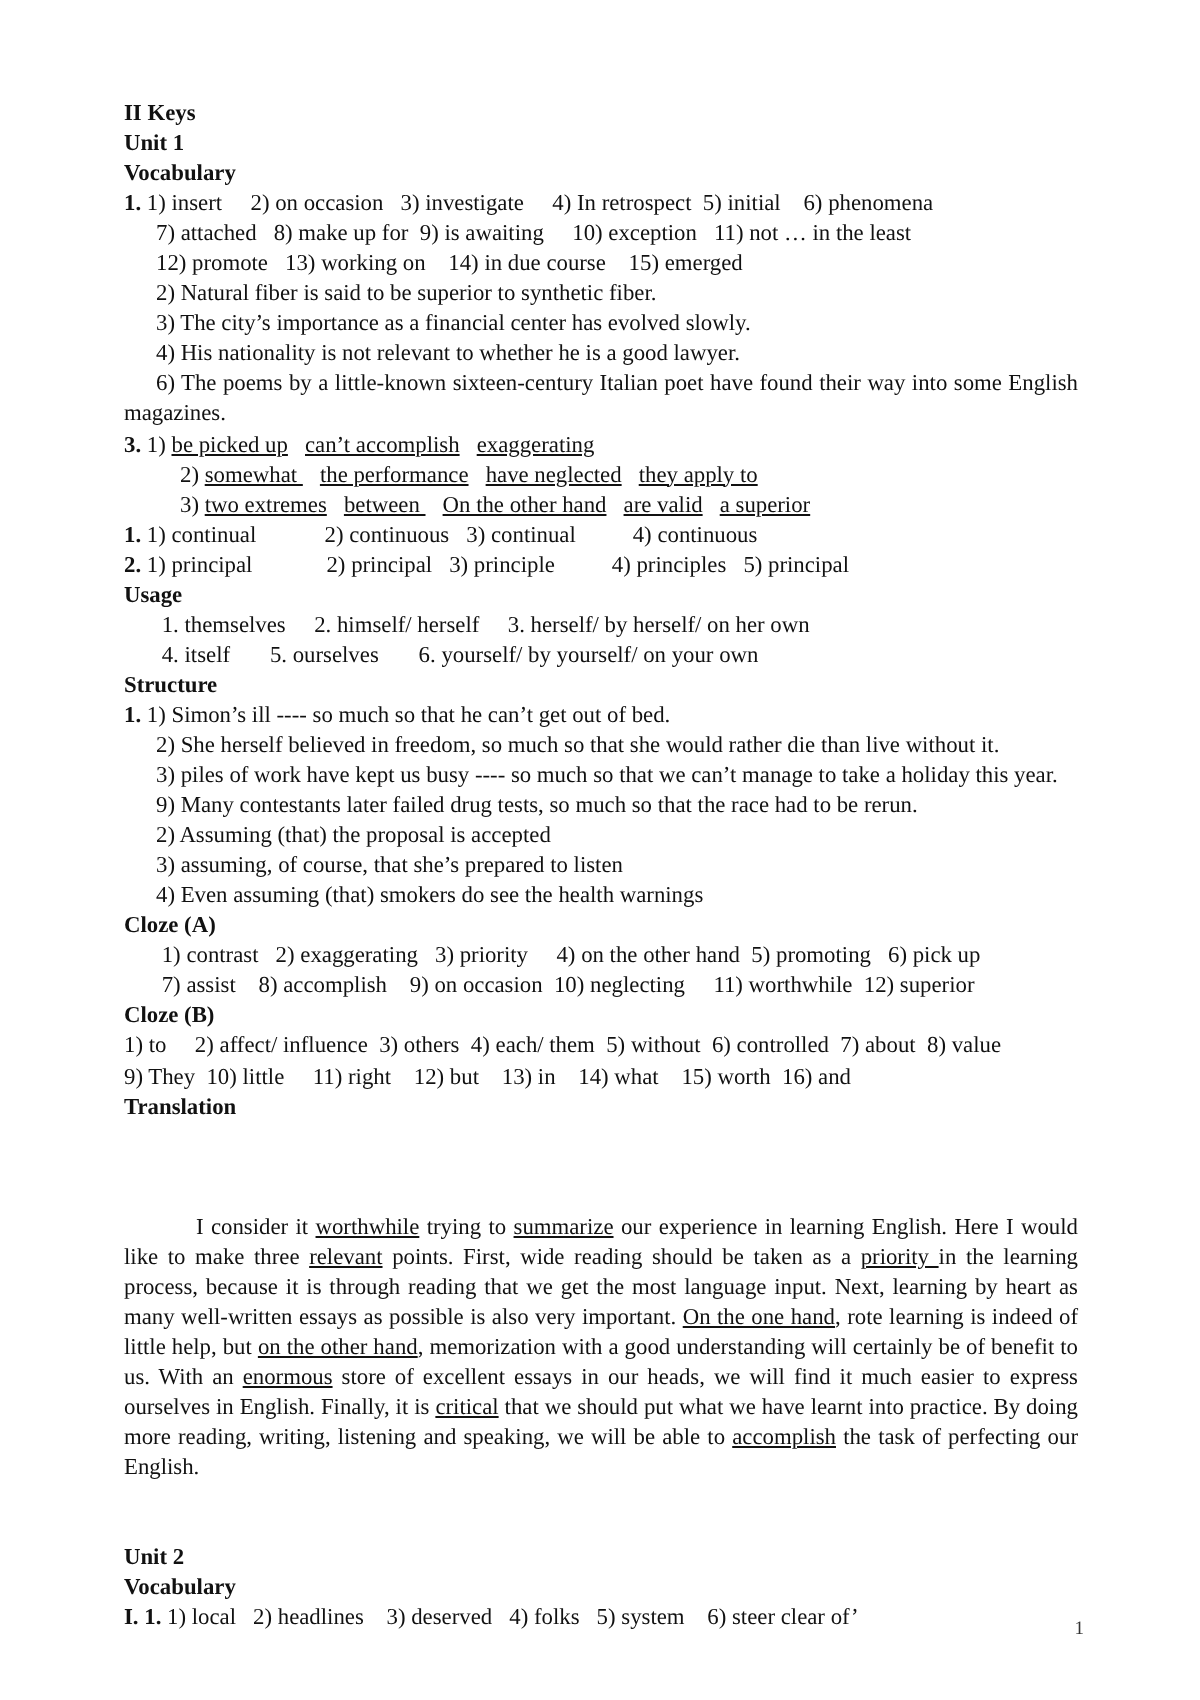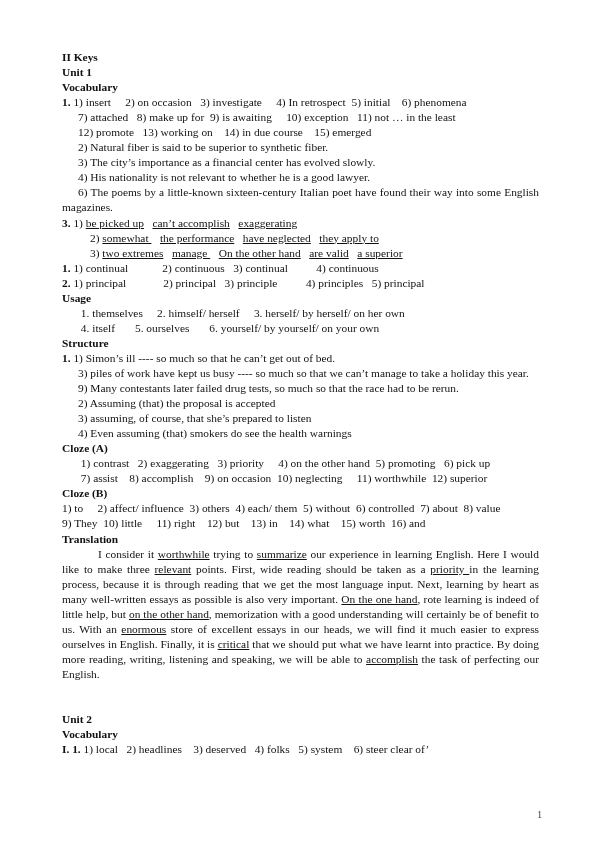--- a/index.html
+++ b/index.html
@@ -37,21 +37,21 @@
   .u { text-decoration: underline; }
   
   .para {
     font-size: 11.4px;
     line-height: 15.05px;
     color: #111111;
     text-align: justify;
     text-justify: inter-word;
   }
   .para.ind2 { text-indent: 16px; }
-  .para.transl { text-indent: 36px; }
+  .para.transl { text-indent: 36px; margin-top: 45px; }
   .gap-md { height: 30px; }
   .pageno {
     position: absolute;
     right: 58px;
     bottom: 30px;
     font-size: 9.5px;
     color: #333333;
     font-family: "Liberation Serif", "DejaVu Serif", serif;
   }
 </style>
@@ -70,31 +70,32 @@
     <div class="ln" style="padding-left:16px">7) attached&nbsp;&nbsp; 8) make up for&nbsp; 9) is awaiting&nbsp;&nbsp;&nbsp;&nbsp; 10) exception&nbsp;&nbsp; 11) not … in the least</div>
     <div class="ln" style="padding-left:16px">12) promote&nbsp;&nbsp; 13) working on&nbsp;&nbsp;&nbsp; 14) in due course&nbsp;&nbsp;&nbsp; 15) emerged</div>
 
     <div class="para ind2">2) Natural fiber is said to be superior to synthetic fiber.</div>
     <div class="para ind2">3) The city’s importance as a financial center has evolved slowly.</div>
     <div class="para ind2">4) His nationality is not relevant to whether he is a good lawyer.</div>
     <div class="para ind2">6) The poems by a little-known sixteen-century Italian poet have found their way into some English magazines.</div>
 
     <div class="ln"><span class="b">3.</span><span> 1)</span><span> <span class="u">be picked up</span>&nbsp;&nbsp; <span class="u">can’t accomplish</span>&nbsp;&nbsp; <span class="u">exaggerating</span></span></div>
     <div class="ln" style="padding-left:28px"><span>2)</span><span> <span class="u">somewhat </span>&nbsp;&nbsp; <span class="u">the performance</span>&nbsp;&nbsp; <span class="u">have neglected</span>&nbsp;&nbsp; <span class="u">they apply to</span></span></div>
-    <div class="ln" style="padding-left:28px"><span>3)</span><span> <span class="u">two extremes</span>&nbsp;&nbsp; <span class="u">manage </span>&nbsp;&nbsp; <span class="u">On the other hand</span>&nbsp;&nbsp; <span class="u">are valid</span>&nbsp;&nbsp; <span class="u">a superior</span></span></div>
+    <div class="ln" style="padding-left:28px"><span>3)</span><span> <span class="u">two extremes</span>&nbsp;&nbsp; <span class="u">between </span>&nbsp;&nbsp; <span class="u">On the other hand</span>&nbsp;&nbsp; <span class="u">are valid</span>&nbsp;&nbsp; <span class="u">a superior</span></span></div>
 
     <div class="ln"><span class="b">1.</span><span> 1) continual&nbsp;&nbsp;&nbsp;&nbsp;&nbsp;&nbsp;&nbsp;&nbsp;&nbsp;&nbsp;&nbsp; 2) continuous&nbsp;&nbsp; 3) continual&nbsp;&nbsp;&nbsp;&nbsp;&nbsp;&nbsp;&nbsp;&nbsp;&nbsp; 4) continuous</span></div>
     <div class="ln"><span class="b">2.</span><span> 1) principal&nbsp;&nbsp;&nbsp;&nbsp;&nbsp;&nbsp;&nbsp;&nbsp;&nbsp;&nbsp;&nbsp;&nbsp; 2) principal&nbsp;&nbsp; 3) principle&nbsp;&nbsp;&nbsp;&nbsp;&nbsp;&nbsp;&nbsp;&nbsp;&nbsp; 4) principles&nbsp;&nbsp; 5) principal</span></div>
 
     <div class="ln hd">Usage</div>
     <div class="ln" style="padding-left:16px"> 1. themselves&nbsp;&nbsp;&nbsp;&nbsp; 2. himself/ herself&nbsp;&nbsp;&nbsp;&nbsp; 3. herself/ by herself/ on her own</div>
     <div class="ln" style="padding-left:16px"> 4. itself&nbsp;&nbsp;&nbsp;&nbsp;&nbsp;&nbsp; 5. ourselves&nbsp;&nbsp;&nbsp;&nbsp;&nbsp;&nbsp; 6. yourself/ by yourself/ on your own</div>
 
     <div class="ln hd">Structure</div>
     <div class="para"><span class="b">1.</span><span> 1) Simon’s ill ---- so much so that he can’t get out of bed.</span></div>
+    <div class="para ind2">2) She herself believed in freedom, so much so that she would rather die than live without it.</div>
     <div class="para ind2">3) piles of work have kept us busy ---- so much so that we can’t manage to take a holiday this year.</div>
     <div class="para ind2">9) Many contestants later failed drug tests, so much so that the race had to be rerun.</div>
 
     <div class="para ind2">2) Assuming (that) the proposal is accepted</div>
     <div class="para ind2">3) assuming, of course, that she’s prepared to listen</div>
     <div class="para ind2">4) Even assuming (that) smokers do see the health warnings</div>
 
     <div class="ln hd">Cloze (A)</div>
     <div class="ln" style="padding-left:16px"> 1) contrast&nbsp;&nbsp; 2) exaggerating&nbsp;&nbsp; 3) priority&nbsp;&nbsp;&nbsp;&nbsp; 4) on the other hand&nbsp; 5) promoting&nbsp;&nbsp; 6) pick up</div>
     <div class="ln" style="padding-left:16px"> 7) assist&nbsp;&nbsp;&nbsp; 8) accomplish&nbsp;&nbsp;&nbsp; 9) on occasion&nbsp; 10) neglecting&nbsp;&nbsp;&nbsp;&nbsp; 11) worthwhile&nbsp; 12) superior</div>

